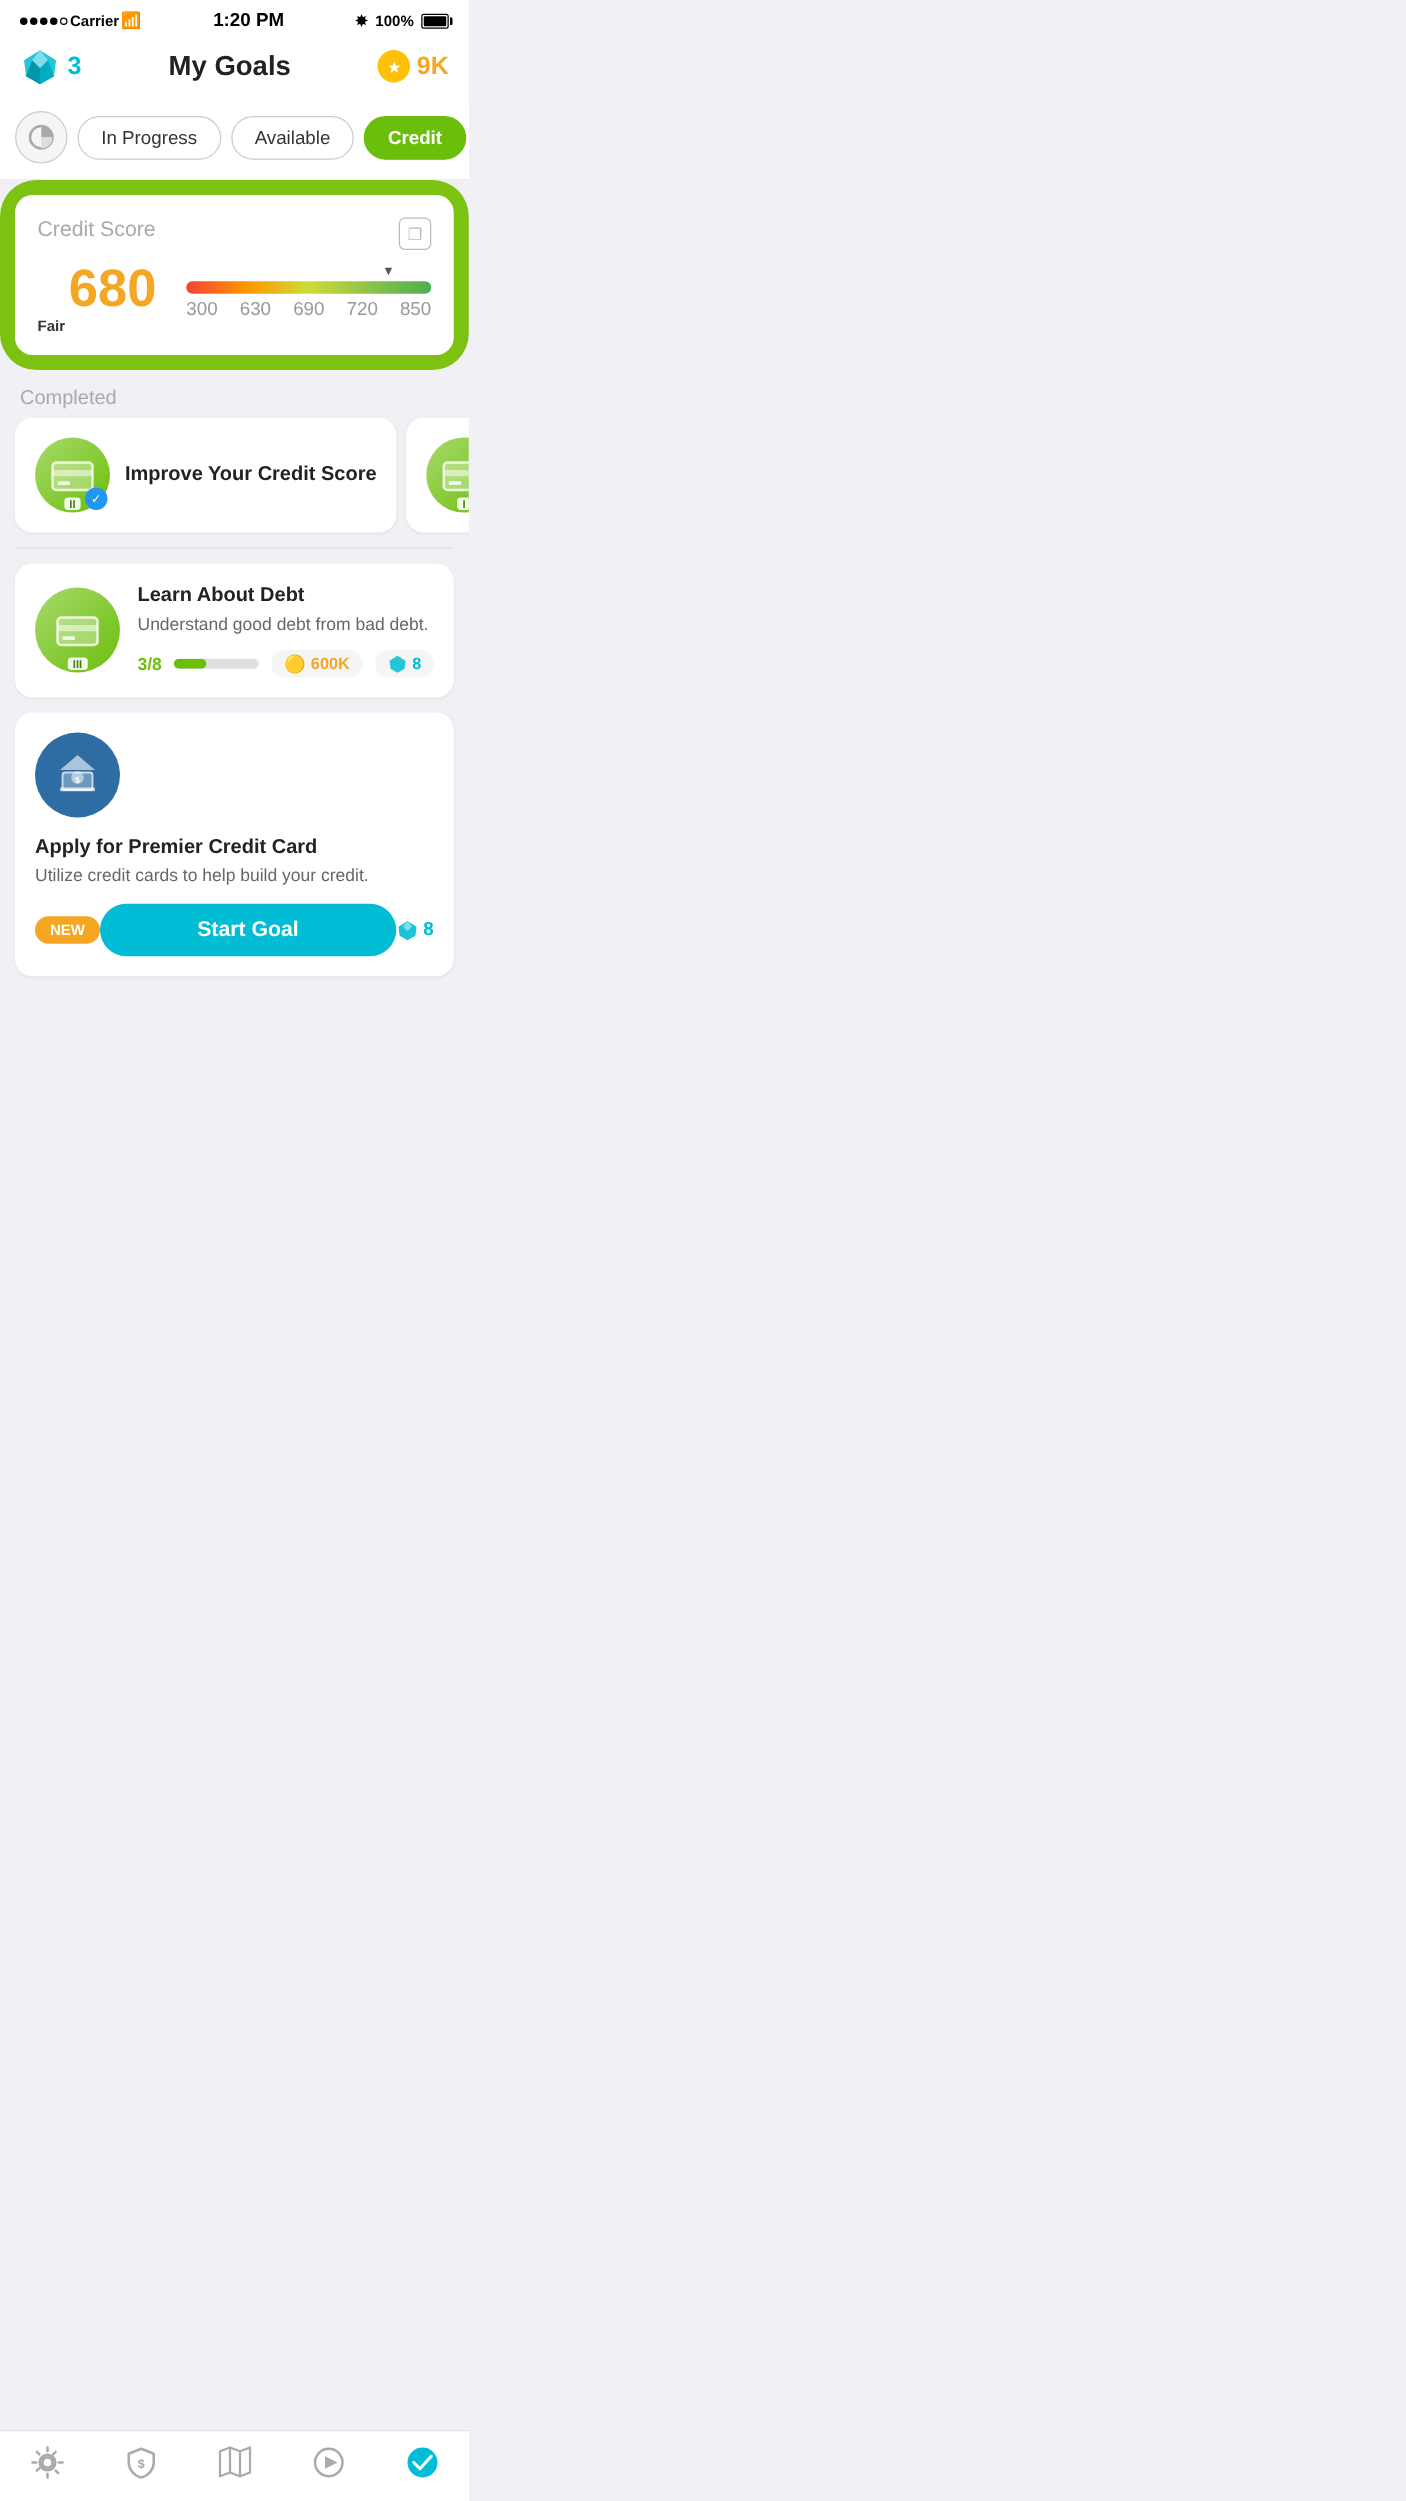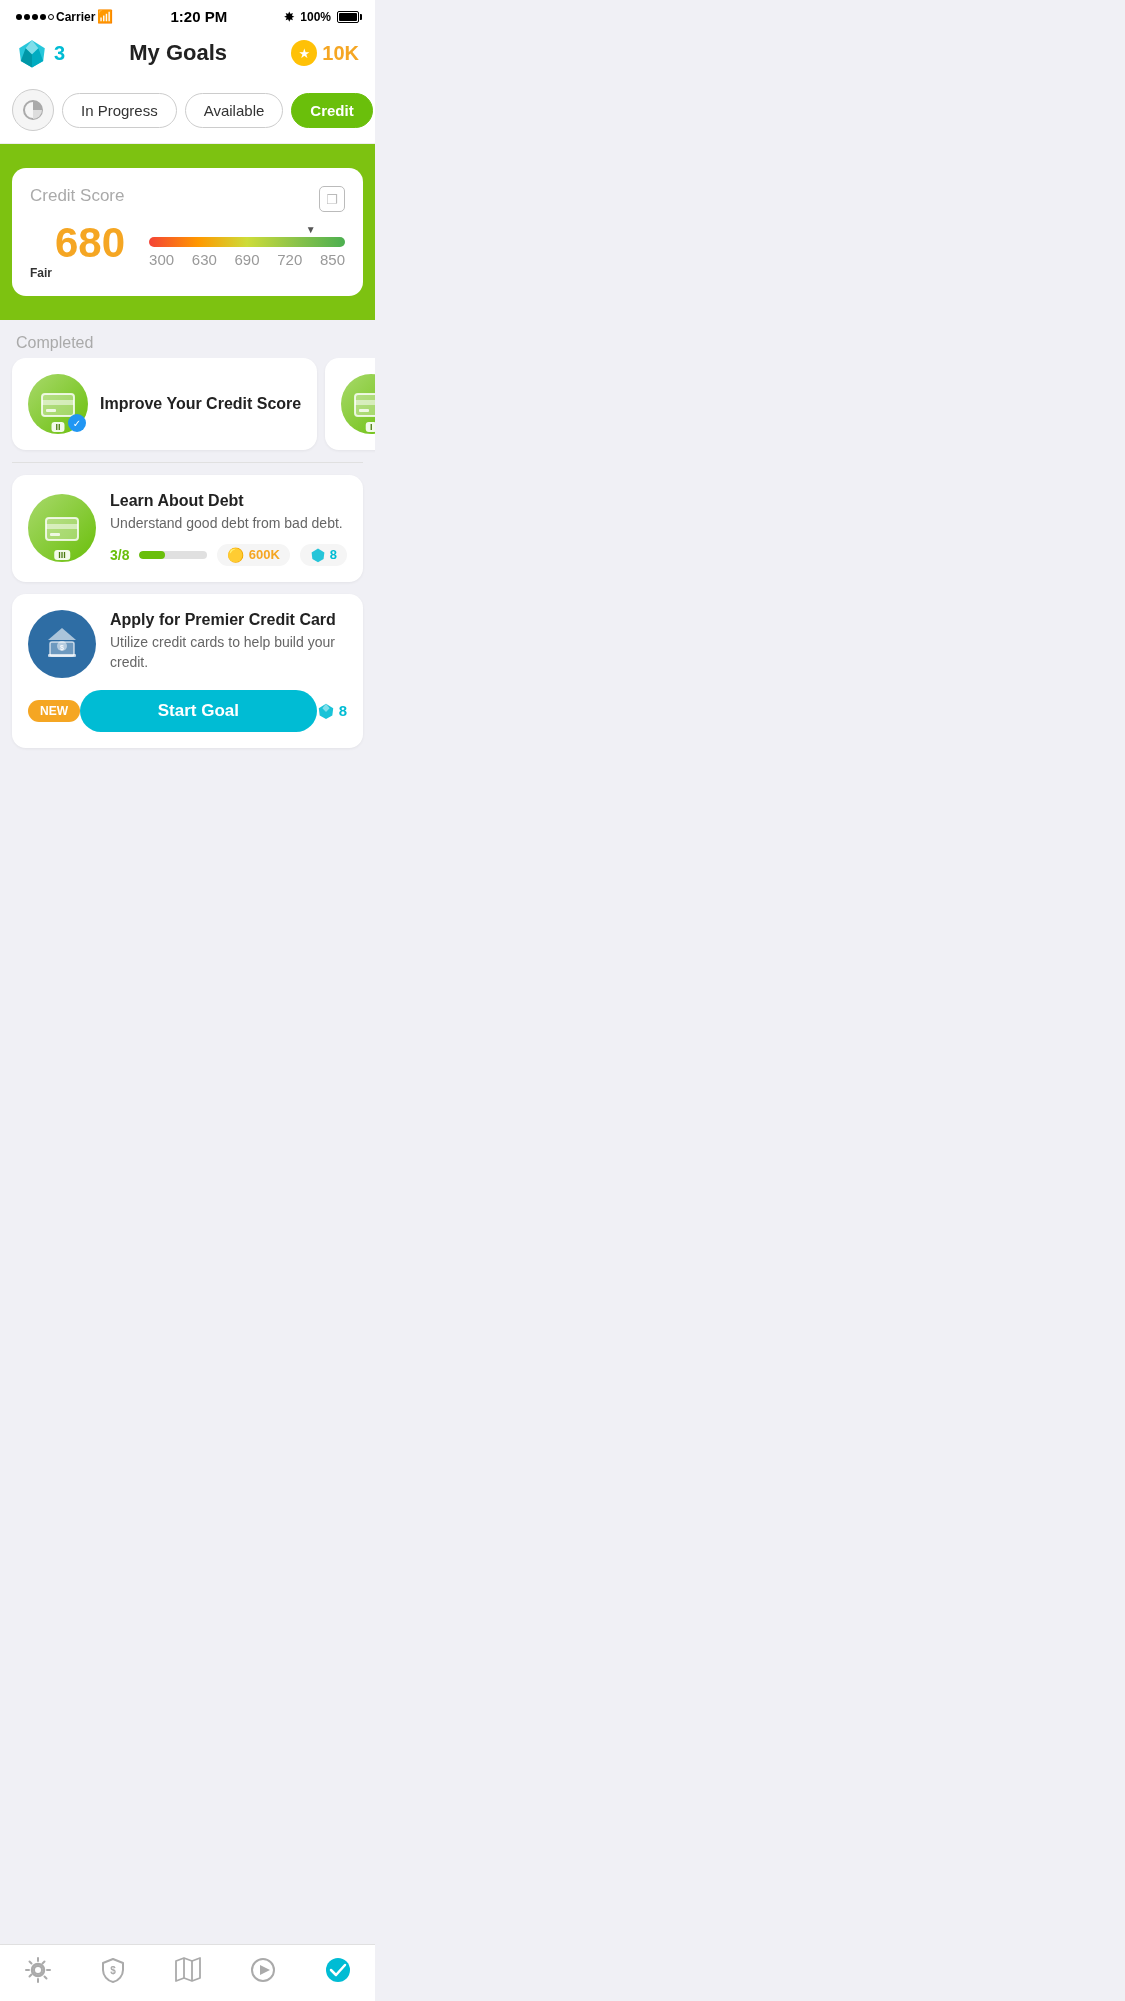--- a/index.html
+++ b/index.html
@@ -105,21 +105,22 @@
     .filter-btn.active {
       background: #6abf0b;
       border-color: #6abf0b;
       color: #fff;
       font-weight: 600;
     }
 
     
     .green-banner {
       background: #7dc211;
-      padding: 24px 12px;
+      padding: 12px 12px;
+      border-radius: 29px;
     }
     .credit-score-card {
       background: #fff;
       border-radius: 14px;
       padding: 18px 18px 16px;
     }
     .credit-score-header {
       display: flex; justify-content: space-between; align-items: flex-start;
       margin-bottom: 10px;
     }
@@ -237,21 +238,21 @@
 
     
     .goal-card-full {
       background: #fff;
       border-radius: 14px;
       margin: 0 12px 12px;
       padding: 16px;
       box-shadow: 0 1px 3px rgba(0,0,0,0.06);
     }
     .goal-card-top {
-      display: flex; align-items: flex-start; gap: 14px;
+      display: flex; align-items: flex-start; gap: 14px; flex-direction: column;
     }
     .goal-card-actions {
       display: flex; align-items: center; gap: 0; margin-top: 12px;
     }
     .new-badge {
       background: #f5a623; color: #fff; font-size: 12px; font-weight: 700;
       border-radius: 20px; padding: 4px 12px; white-space: nowrap;
     }
     .start-goal-btn {
       flex: 1; background: #00bcd4; color: #fff; font-size: 17px; font-weight: 700;
@@ -337,21 +338,21 @@
       <polygon points="20,22 12,14 6,30 20,38" fill="#0097a7"></polygon>
       <polygon points="20,22 28,14 34,30 20,38" fill="#00acc1"></polygon>
     </svg>
     <span class="gem-count">3</span>
   </div>
   <h1 class="header-title">My Goals</h1>
   <div class="header-coins">
     <div class="coin-icon">
       <span style="color:#fff;font-size:13px;">★</span>
     </div>
-    <span class="coin-count">10K</span>
+    <span class="coin-count">9K</span>
   </div>
 </div>
 
 <div class="filter-bar">
   <div class="filter-icon-btn">
     <svg width="22" height="22" viewBox="0 0 22 22">
       <circle cx="11" cy="11" r="9" fill="none" stroke="#aaa" stroke-width="2"></circle>
       <path d="M11 11 L11 2 A9 9 0 0 1 20 11 Z" fill="#aaa"></path>
       <path d="M11 11 L20 11 A9 9 0 0 1 11 20 Z" fill="#ddd"></path>
     </svg>

